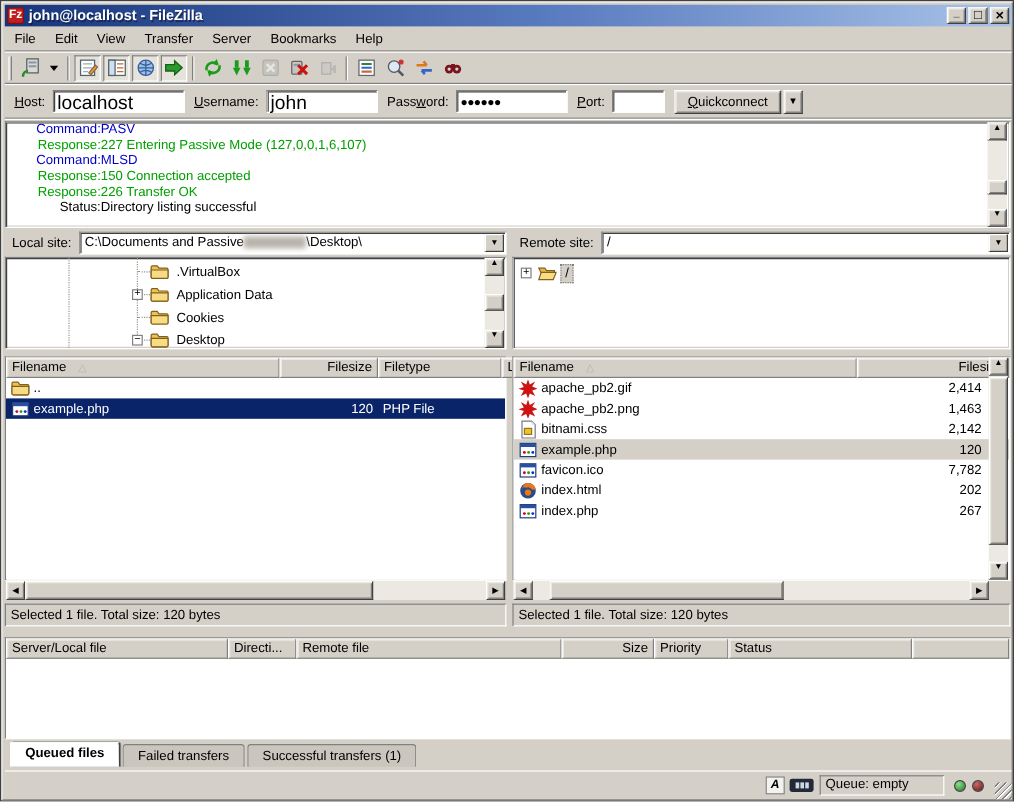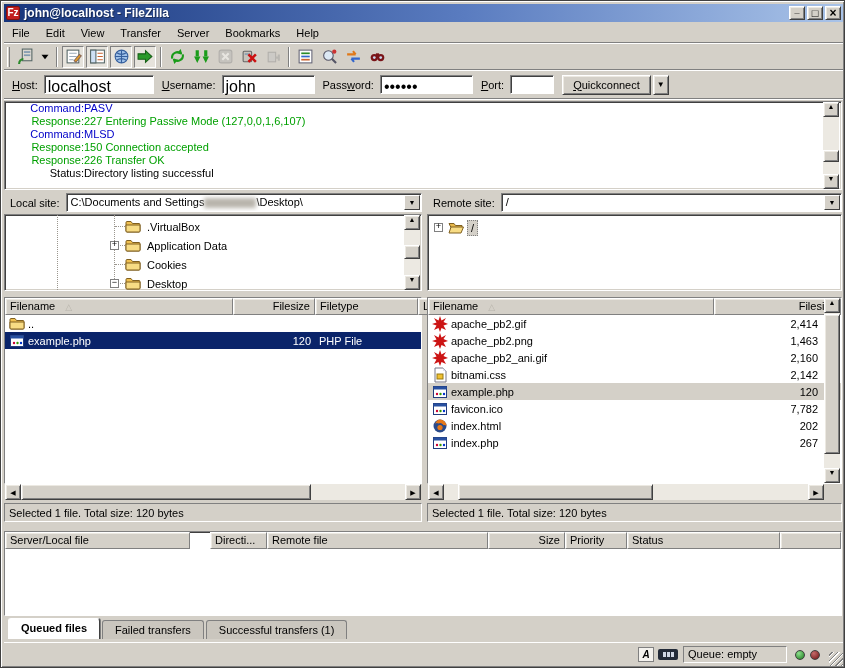--- a/index.html
+++ b/index.html
@@ -312,21 +312,21 @@
     </div>
   <div class="abs sb" style="left:822px; top:101px; width:16px; height:87px;">
     <div class="sb-btn abs" style="left:0; top:0; width:16px; height:15px;">▲</div>
     <div class="sb-thumb abs" style="left:0; top:48px; width:16px; height:12px;"></div>
     <div class="sb-btn abs" style="left:0; bottom:0; width:16px; height:15px;">▼</div>
   </div>
 
   <div class="abs site-row" style="left:3px; top:192px; width:418px;">
     <span class="site-label">Local site:</span>
     <div class="combo">
-      <span>C:\Documents and Settings</span><span class="redacted"></span><span>\Desktop\</span>
+      <span>C:\Documents and Passive</span><span class="redacted"></span><span>\Desktop\</span>
       <span class="combo-arrow">▼</span>
     </div>
   </div>
 
   <div class="abs site-row" style="left:426px; top:192px; width:415px;">
     <span class="site-label">Remote site:</span>
     <div class="combo">
       <span>/</span>
       <span class="combo-arrow">▼</span>
     </div>
@@ -451,29 +451,20 @@
             <span class="ficon"><svg viewBox="0 0 16 16">
                 <path d="M8 0l1.5 4.5L14 2l-2.5 4L16 8l-4.5 1.5L14 14l-4.5-2L8 16l-1.5-4L2 14l2.5-4.5L0 8l4.5-1.5L2 2l4.5 2.5z" fill="#cc1414"></path>
               </svg></span>
             <span>apache_pb2.png</span>
           </div>
           <div class="cell right" style="width: 108px;">1,463</div>
         </div>
         <div class="file-row">
           <div class="cell name" style="width: 286px;">
             <span class="ficon"><svg viewBox="0 0 16 16">
-                <path d="M8 0l1.5 4.5L14 2l-2.5 4L16 8l-4.5 1.5L14 14l-4.5-2L8 16l-1.5-4L2 14l2.5-4.5L0 8l4.5-1.5L2 2l4.5 2.5z" fill="#cc1414"></path>
-              </svg></span>
-            <span>apache_pb2_ani.gif</span>
-          </div>
-          <div class="cell right" style="width: 108px;">2,160</div>
-        </div>
-        <div class="file-row">
-          <div class="cell name" style="width: 286px;">
-            <span class="ficon"><svg viewBox="0 0 16 16">
                 <path d="M3 1h8l3 3v11H3z" fill="#fff" stroke="#778"></path>
                 <path d="M11 1l3 3h-3z" fill="#dde"></path>
                 <rect x="5" y="7" width="6" height="5" fill="#f0c030" stroke="#967812"></rect>
               </svg></span>
             <span>bitnami.css</span>
           </div>
           <div class="cell right" style="width: 108px;">2,142</div>
         </div>
         <div class="file-row sel-inactive">
           <div class="cell name" style="width: 286px;">
@@ -536,21 +527,21 @@
     <div class="sb-btn">◀</div>
     <div class="sb-thumb" style="width:195px; height:16px; margin-left:14px;"></div>
     <div class="sb-btn" style="margin-left:auto;">▶</div>
   </div>
   <div class="abs pane-status" style="left:426px; top:502px; width:415px; height:19px;">Selected 1 file. Total size: 120 bytes</div>
 
   <div class="abs sunken" id="queue-pane" style="left:3px; top:530px; width:838px; height:85px;">
     <div class="queue-body"></div>
   <div class="hdr-row">
         <div class="hdr-cell" style="width: 185px;">Server/Local file</div>
-        <div class="hdr-cell" style="width: 57px; margin-left: 20px;">Directi...</div>
+        <div class="hdr-cell" style="width: 57px;">Directi...</div>
         <div class="hdr-cell" style="width: 221px;">Remote file</div>
         <div class="hdr-cell right" style="width: 77px;">Size</div>
         <div class="hdr-cell" style="width: 62px;">Priority</div>
         <div class="hdr-cell" style="width: 153px;">Status</div>
         <div class="hdr-cell grow"></div>
       </div>
     </div>
 
   <div class="abs tabs" id="tabs">
       <div class="tab active">Queued files</div>

